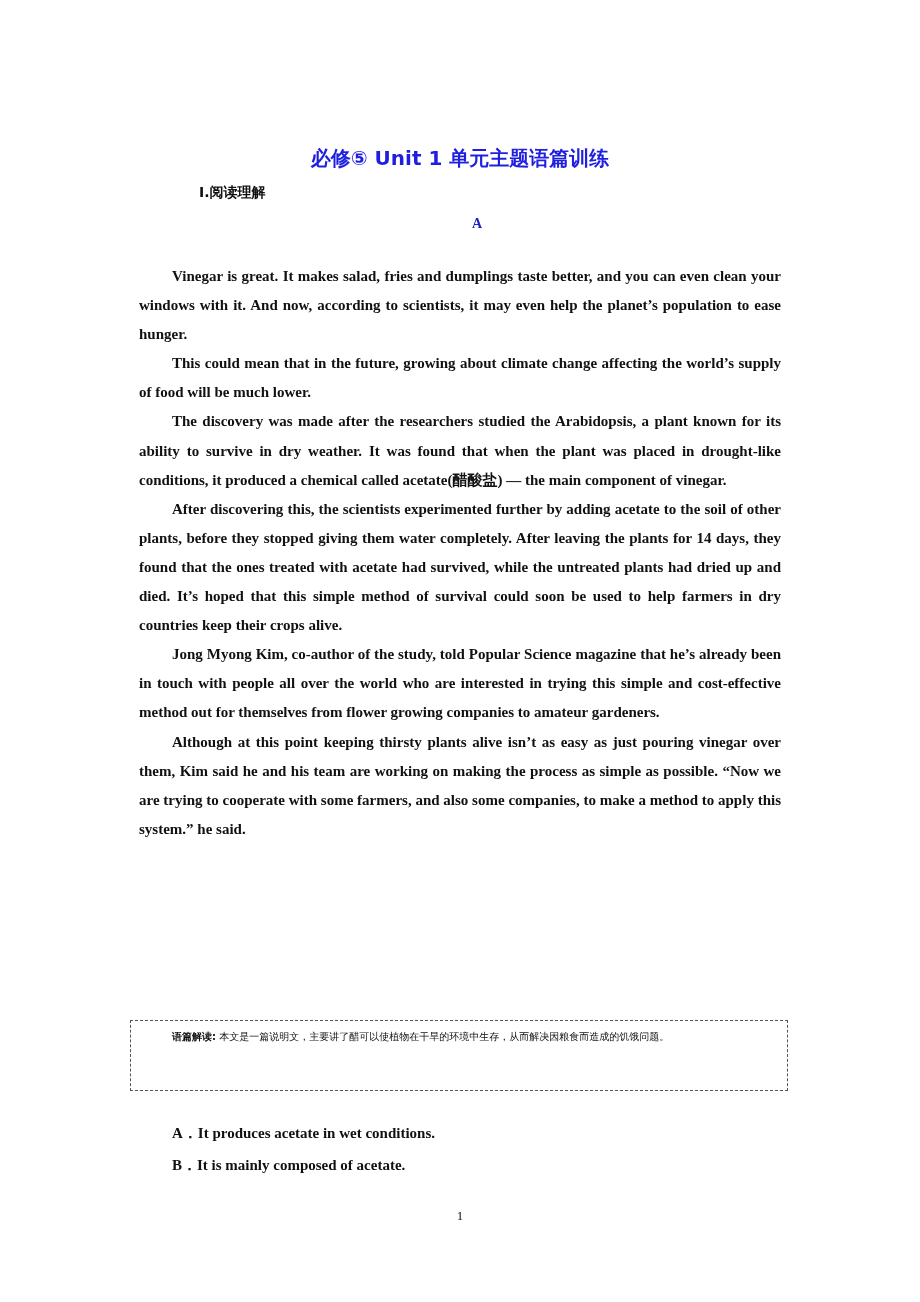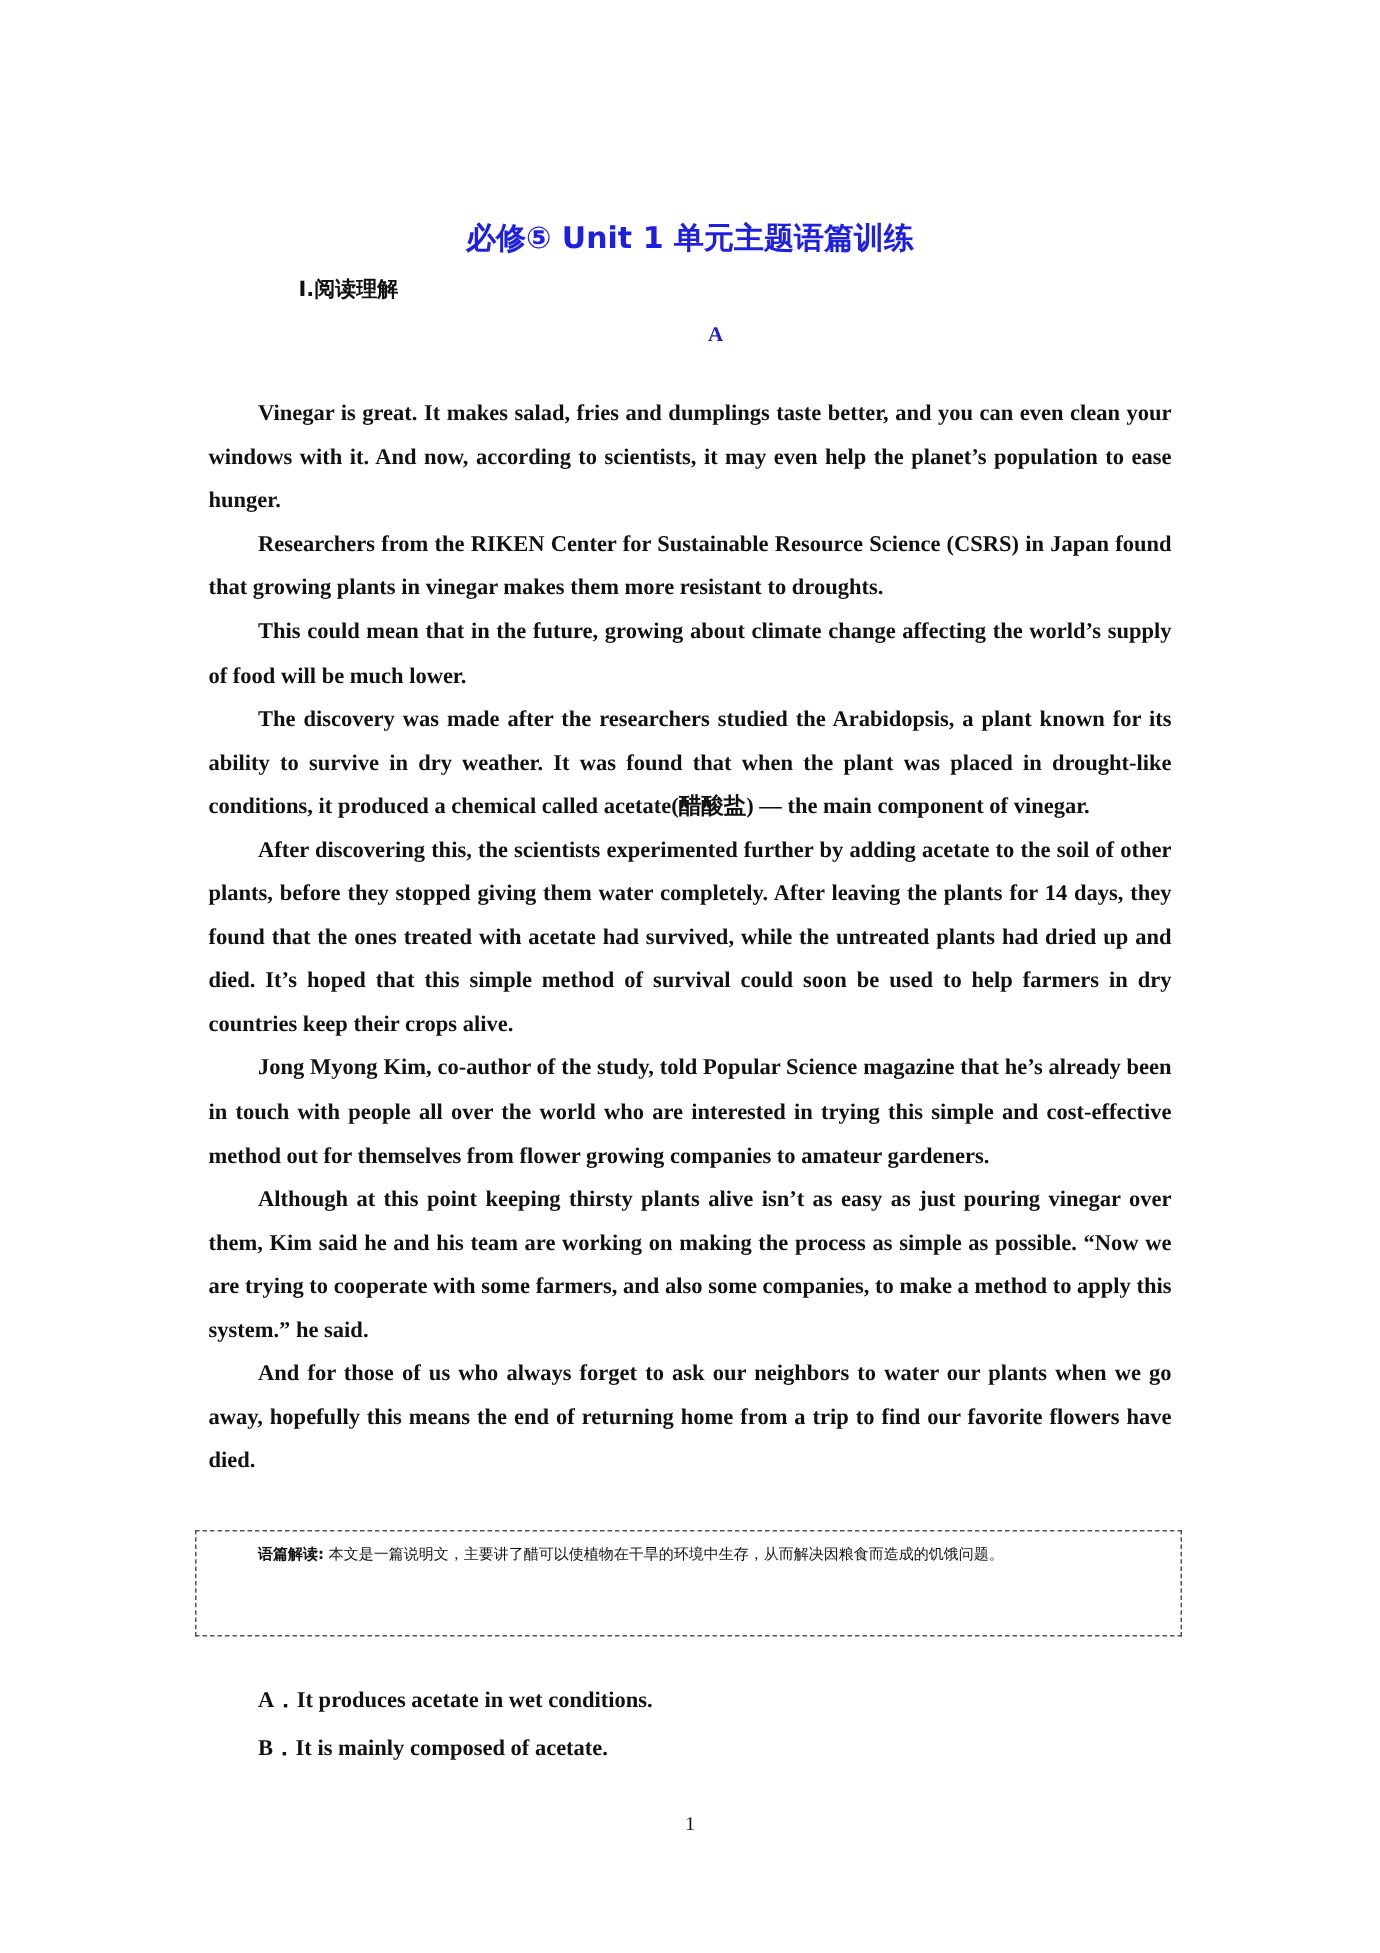--- a/index.html
+++ b/index.html
@@ -49,27 +49,25 @@
 </head>
 <body>
 
 <div class="page">
   <div class="title">必修⑤  Unit 1  单元主题语篇训练</div>
   <div class="section">Ⅰ.阅读理解</div>
   <div class="passage-label">A</div>
 
   <div class="body-text">
     <p>Vinegar is great. It makes salad, fries and dumplings taste better, and you can even clean your windows with it. And now, according to scientists, it may even help the planet’s population to ease hunger.</p>
-    <p>Researchers from the RIKEN Center for Sustainable Resource Science (CSRS) in Japan found that growing plants in vinegar makes them more resistant to droughts.</p>
     <p>This could mean that in the future, growing about climate change affecting the world’s supply of food will be much lower.</p>
     <p>The discovery was made after the researchers studied the Arabidopsis, a plant known for its ability to survive in dry weather. It was found that when the plant was placed in drought-like conditions, it produced a chemical called acetate(醋酸盐) — the main component of vinegar.</p>
     <p>After discovering this, the scientists experimented further by adding acetate to the soil of other plants, before they stopped giving them water completely. After leaving the plants for 14 days, they found that the ones treated with acetate had survived, while the untreated plants had dried up and died. It’s hoped that this simple method of survival could soon be used to help farmers in dry countries keep their crops alive.</p>
     <p>Jong Myong Kim, co-author of the study, told Popular Science magazine that he’s already been in touch with people all over the world who are interested in trying this simple and cost-effective method out for themselves from flower growing companies to amateur gardeners.</p>
     <p>Although at this point keeping thirsty plants alive isn’t as easy as just pouring vinegar over them, Kim said he and his team are working on making the process as simple as possible. “Now we are trying to cooperate with some farmers, and also some companies, to make a method to apply this system.” he said.</p>
-    <p>And for those of us who always forget to ask our neighbors to water our plants when we go away, hopefully this means the end of returning home from a trip to find our favorite flowers have died.</p>
   </div>
 
   <div class="summary-box"></div>
   <div class="summary-text"><span class="label">语篇解读:</span><span> 本文是一篇说明文，主要讲了醋可以使植物在干旱的环境中生存，从而解决因粮食而造成的饥饿问题。</span></div>
 
   <div class="question optA">A．It produces acetate in wet conditions.</div>
   <div class="question optB">B．It is mainly composed of acetate.</div>
 
   <div class="page-num">1</div>
 </div>

